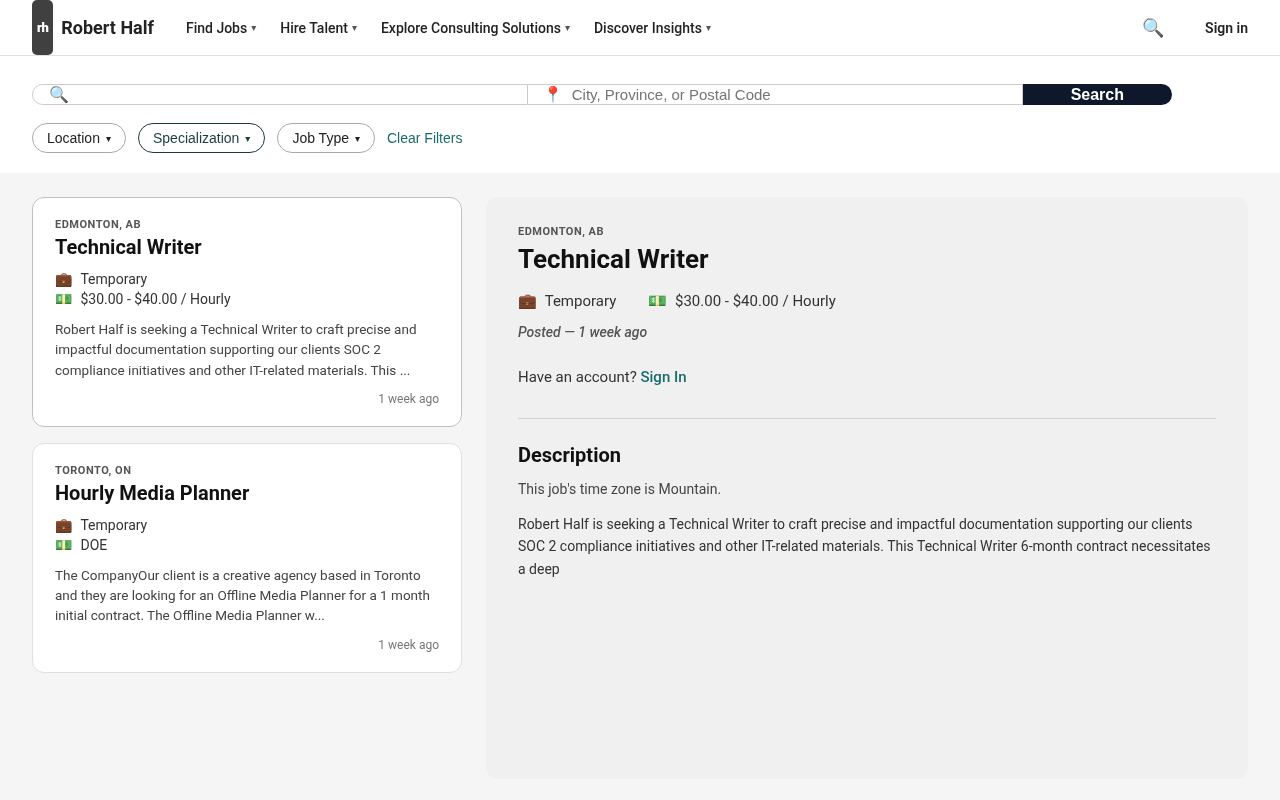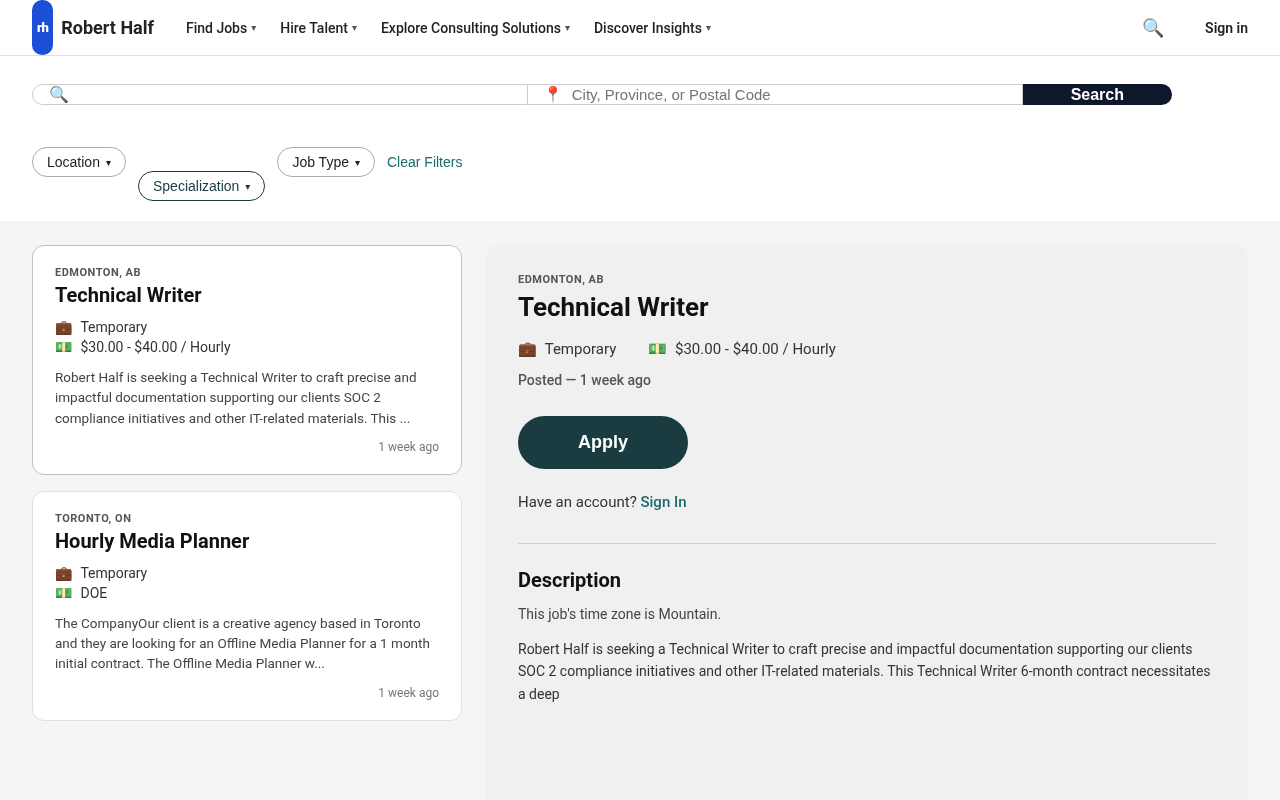--- a/index.html
+++ b/index.html
@@ -19,26 +19,26 @@
       display: flex;
       align-items: center;
       gap: 8px;
       font-weight: 700;
       font-size: 18px;
       color: #222;
       text-decoration: none;
       margin-right: 8px;
     }
     .logo-icon {
-      background: #1d4ed8;
+      background: #404040;
       color: #fff;
       font-weight: 900;
       font-size: 13px;
       padding: 20px 5px;
-      border-radius: 10px;
+      border-radius: 5px;
       letter-spacing: -0.5px;
     }
     .nav-link {
       display: flex;
       align-items: center;
       gap: 4px;
       font-size: 14px;
       font-weight: 500;
       color: #222;
       cursor: pointer;
@@ -123,21 +123,20 @@
       border-radius: 20px;
       padding: 6px 14px;
       font-size: 14px;
       background: #fff;
       cursor: pointer;
       color: #222;
     }
     .filter-btn.active {
       border-color: #1a3c40;
       color: #1a3c40;
-      margin-top: 48px;
     }
     .filter-chevron { font-size: 10px; }
     .clear-filters {
       font-size: 14px;
       color: #1a6b6b;
       cursor: pointer;
       background: none;
       border: none;
       font-weight: 500;
     }
@@ -244,21 +243,21 @@
       align-items: center;
       gap: 8px;
       font-size: 15px;
       color: #333;
     }
     .detail-posted {
       font-size: 14px;
       color: #555;
       margin-bottom: 28px;
     }
-    .detail-posted span { font-weight: 500; }
+    .detail-posted span { font-weight: 500; font-style: italic; }
     .apply-btn {
       background: #1a3c40;
       color: #fff;
       border: none;
       border-radius: 30px;
       padding: 16px 60px;
       font-size: 18px;
       font-weight: 600;
       cursor: pointer;
       display: block;
@@ -409,21 +408,20 @@
       <div class="detail-meta-item">
         <span>💵</span>
         <span>$30.00 - $40.00 / Hourly</span>
       </div>
     </div>
     <div class="detail-posted">
       <span>Posted</span>
       <span>—</span>
       <span>1 week ago</span>
     </div>
-    <button class="apply-btn">Apply</button>
     <div class="have-account">
       <span>Have an account?</span>
       <a>Sign In</a>
     </div>
     <hr class="divider">
     <div class="detail-desc-title">Description</div>
     <div class="detail-desc-timezone">This job's time zone is Mountain.</div>
     <div class="detail-desc-text">Robert Half is seeking a Technical Writer to craft precise and impactful documentation supporting our clients SOC 2 compliance initiatives and other IT-related materials. This Technical Writer 6-month contract necessitates a deep</div>
   </div>
 </div>

